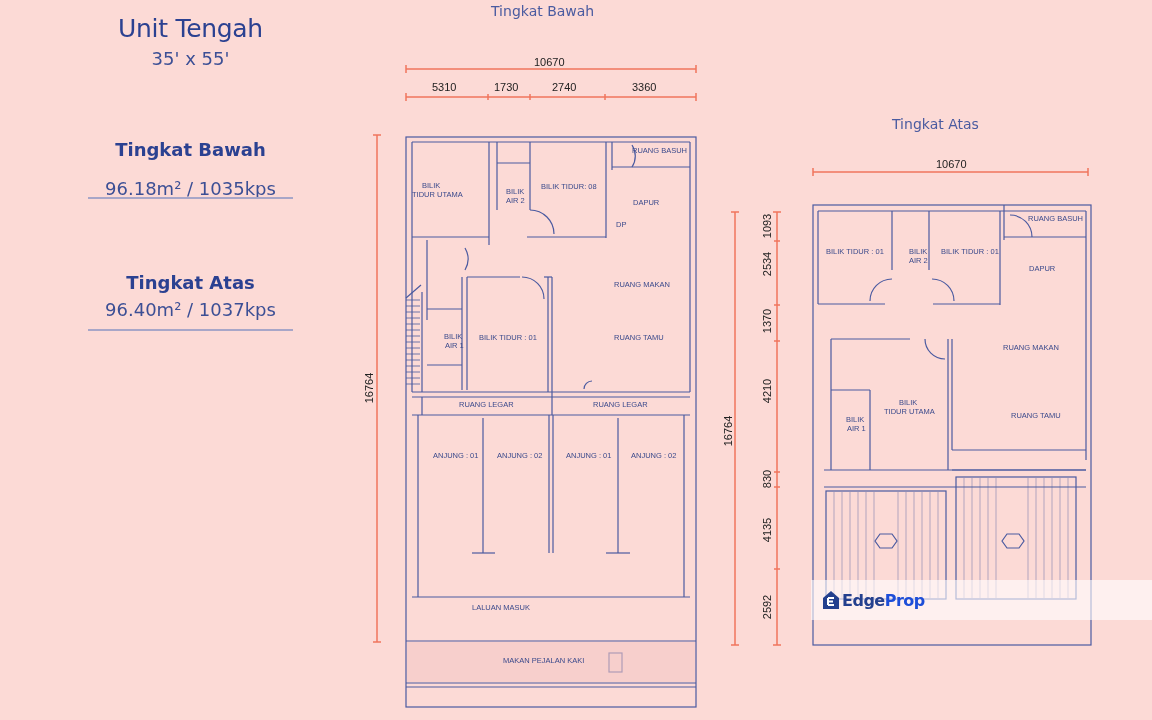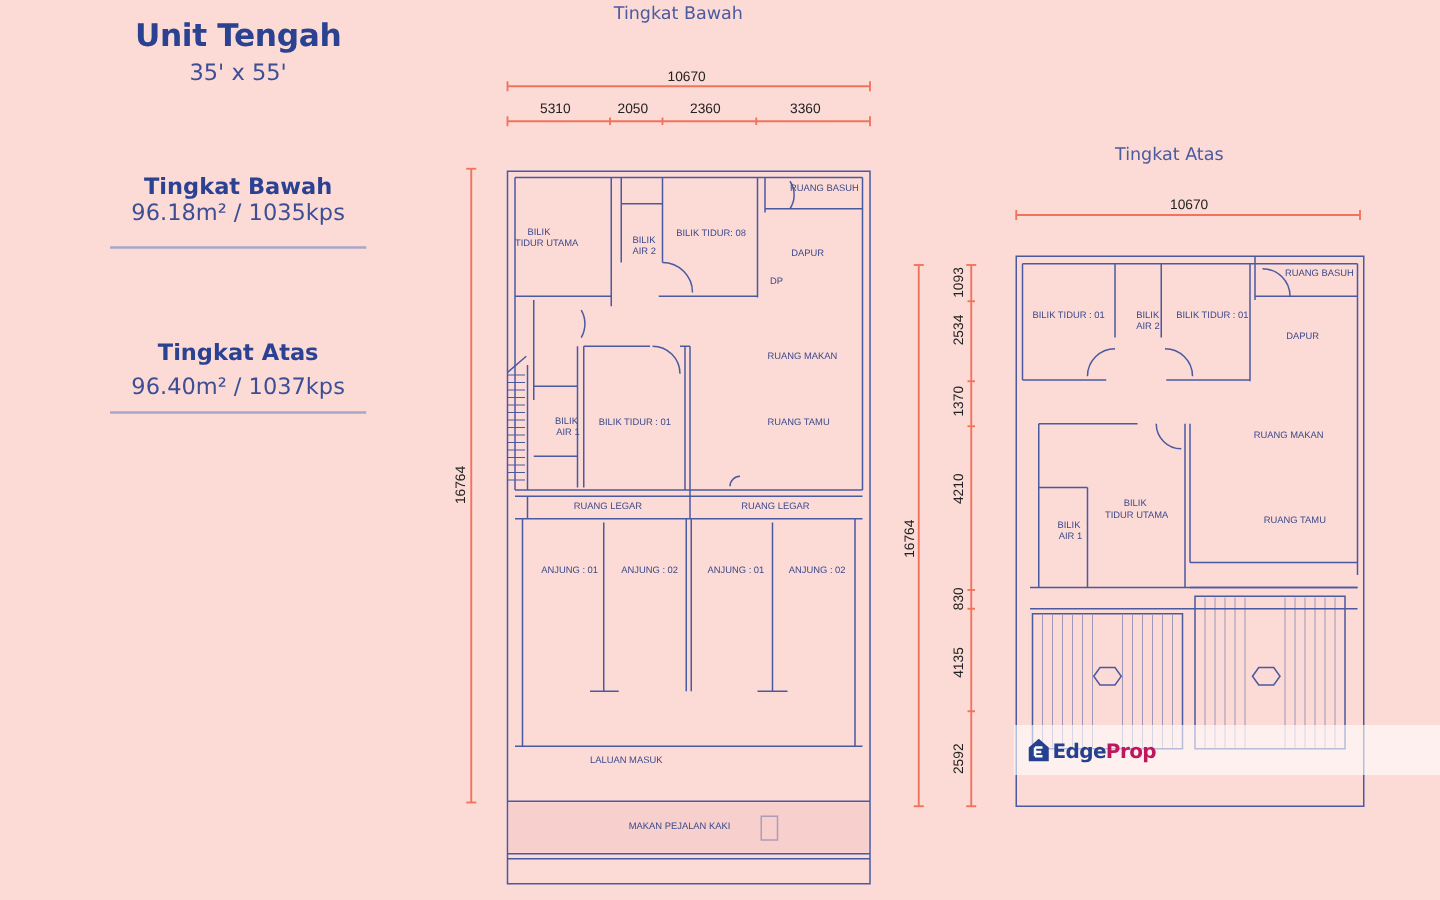--- a/index.html
+++ b/index.html
@@ -3,44 +3,44 @@
 <meta charset="utf-8">
 <style>
   html, body { margin: 0; padding: 0; }
   body {
     width: 1152px; height: 720px; overflow: hidden; position: relative;
     background: #fcdad6;
     font-family: "DejaVu Sans", sans-serif;
     color: #2e4590;
   }
   .info { position: absolute; left: 88px; width: 205px; text-align: center; }
-  .unit-title { top: 14px; font-size: 25px; font-weight: bold; color: #2b4191; letter-spacing: -0.3px; }
+  .unit-title { top: 14px; font-size: 25px; font-weight: normal; color: #2b4191; letter-spacing: -0.3px; }
   .unit-size { top: 48px; font-size: 18px; color: #3c4f95; }
   .floor-title { font-size: 18px; font-weight: bold; color: #2b4191; }
   .floor-area { font-size: 18px; color: #3c4f95; }
   .sep { position: absolute; left: 88px; width: 205px; height: 2px; background: #a8a6c8; }
   .plan-heading { position: absolute; font-size: 14px; color: #4a5ba0; }
   .dim { position: absolute; font-size: 11px; color: #222; font-family: "Liberation Sans", sans-serif; }
   .dim-v { transform: rotate(-90deg); transform-origin: center center; }
   .room { position: absolute; font-size: 7.5px; color: #3b4a8c; font-family: "Liberation Sans", sans-serif; text-align: right; line-height: 9px; white-space: nowrap; }
   svg.plan { position: absolute; left: 0; top: 0; }
   .watermark { position: absolute; left: 811px; top: 580px; width: 341px; height: 40px; background: rgba(255,255,255,0.6); }
   .logo { position: absolute; left: 822px; top: 590px; display: flex; align-items: center; font-family: "DejaVu Sans", sans-serif; font-weight: bold; font-size: 16px; letter-spacing: -0.5px; }
   .logo .house { width: 18px; height: 20px; margin-right: 2px; }
   .logo .edge { color: #24408e; }
-  .logo .prop { color: #be185d; }
+  .logo .prop { color: #1d4ed8; }
 </style>
 </head>
 <body>
 
 <div class="info unit-title">Unit Tengah</div>
 <div class="info unit-size">35' x 55'</div>
 
 <div class="info floor-title" style="top:139px">Tingkat Bawah</div>
-<div class="info floor-area" style="top:160px">96.18m² / 1035kps</div>
+<div class="info floor-area" style="top:178px">96.18m² / 1035kps</div>
 <div class="sep" style="top:197px"></div>
 
 <div class="info floor-title" style="top:272px">Tingkat Atas</div>
 <div class="info floor-area" style="top:299px">96.40m² / 1037kps</div>
 <div class="sep" style="top:329px"></div>
 
 <svg class="plan" width="1152" height="720">
   <g stroke="#f0745c" stroke-width="1.5" fill="none">
 
     <line x1="406" y1="69" x2="696" y2="69"></line>
@@ -205,22 +205,22 @@
       <line x1="1052" y1="478" x2="1052" y2="598"></line>
         <line x1="1060" y1="478" x2="1060" y2="598"></line>
       <line x1="1068" y1="478" x2="1068" y2="598"></line>
     </g>
   </g>
 </svg>
 
 <div class="plan-heading" style="left:491px; top:3px">Tingkat Bawah</div>
 <div class="dim" style="left:534px; top:56px">10670</div>
 <div class="dim" style="left:432px; top:81px">5310</div>
-<div class="dim" style="left:494px; top:81px">2050</div>
-<div class="dim" style="left:552px; top:81px">2360</div>
+<div class="dim" style="left:494px; top:81px">1730</div>
+<div class="dim" style="left:552px; top:81px">2740</div>
 <div class="dim" style="left:632px; top:81px">3360</div>
 <div class="dim dim-v" style="left:354px; top:382px">16764</div>
 
 <div class="room" style="left:422px; top:181px">BILIK</div>
 <div class="room" style="left:412px; top:190px">TIDUR UTAMA</div>
 <div class="room" style="left:506px; top:187px">BILIK</div>
 <div class="room" style="left:506px; top:196px">AIR 2</div>
 <div class="room" style="left:541px; top:182px">BILIK TIDUR: 08</div>
 <div class="room" style="left:632px; top:146px">RUANG BASUH</div>
 <div class="room" style="left:633px; top:198px">DAPUR</div>

